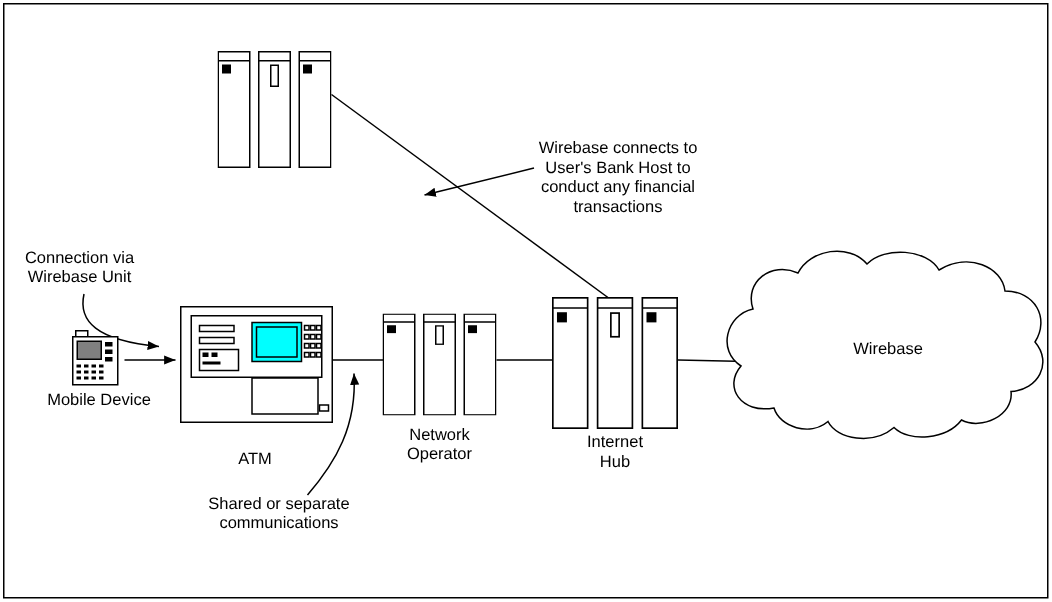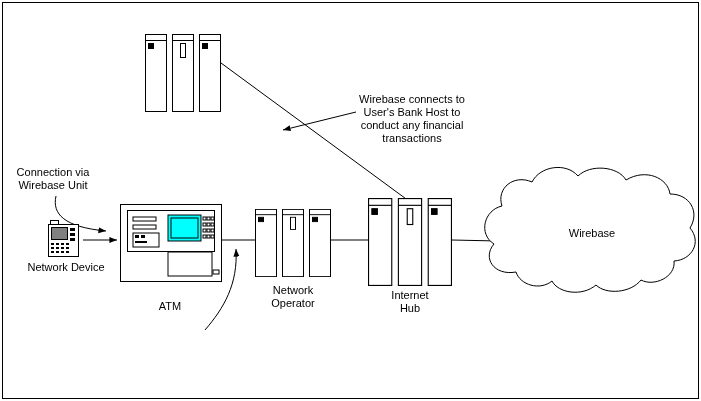--- a/index.html
+++ b/index.html
@@ -113,27 +113,29 @@
           <rect x="91" y="25" width="3" height="3"></rect>
         <rect x="83" y="31" width="3" height="3"></rect>
           <rect x="87" y="31" width="3" height="3"></rect>
           <rect x="91" y="31" width="3" height="3"></rect>
       </g>
       <rect x="48" y="48" width="44" height="24" fill="#fff" stroke="#000"></rect>
       <rect x="93" y="66" width="6" height="4" fill="#fff" stroke="#000"></rect>
     </g>
   </svg>
 
-  <div class="label" style="left:14px;top:261px;width:104px;">Network Device</div>
+  <div class="label" style="left:14px;top:261px;width:104px;">Mobile Device</div>
   <div class="label" style="left:130px;top:300px;width:80px;">ATM</div>
   <div class="label" style="left:243px;top:284px;width:100px;">Network
 Operator</div>
   <div class="label" style="left:360px;top:289px;width:100px;">Internet
 Hub</div>
   <div class="label" style="left:542px;top:227px;width:100px;">Wirebase</div>
 
   <div class="label" style="left:345px;top:93px;width:134px;">Wirebase connects to
 User's Bank Host to
 conduct any financial
 transactions</div>
   <div class="label" style="left:2px;top:166px;width:102px;">Connection via
 Wirebase Unit</div>
+  <div class="label" style="left:124px;top:330px;width:124px;">Shared or separate
+communications</div>
 </div>
 
 </body></html>

